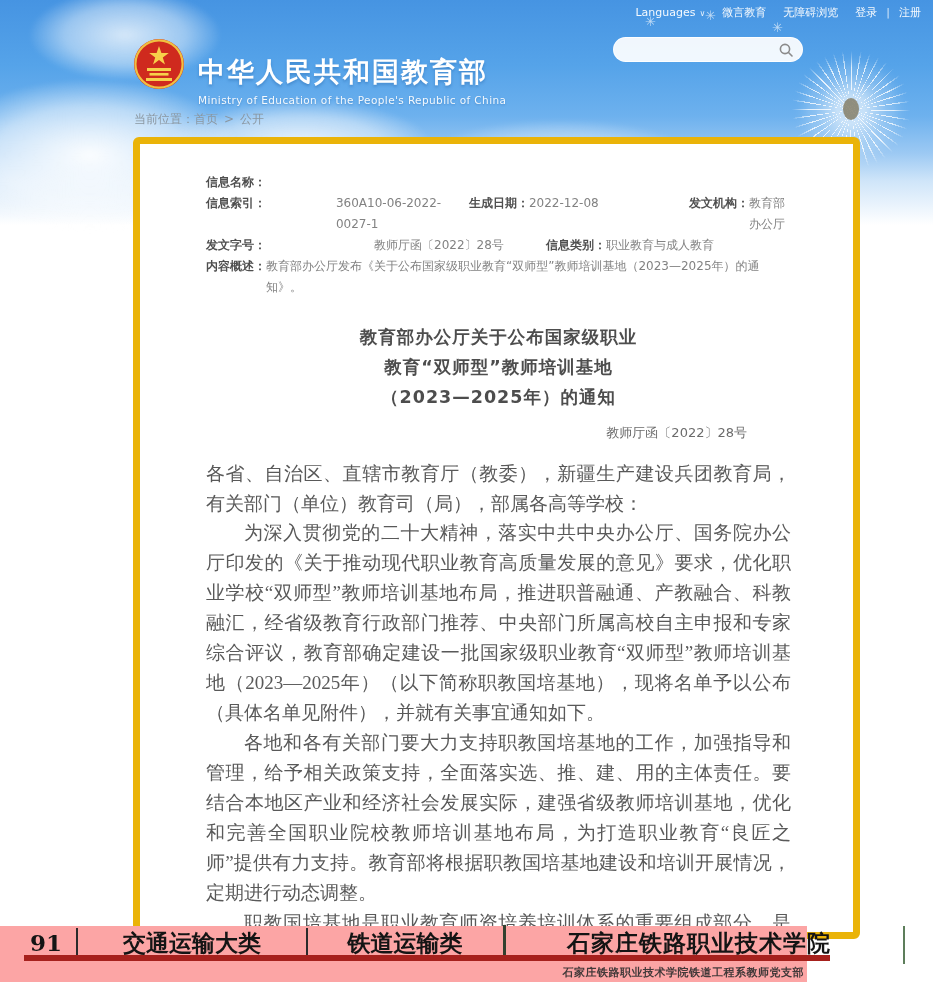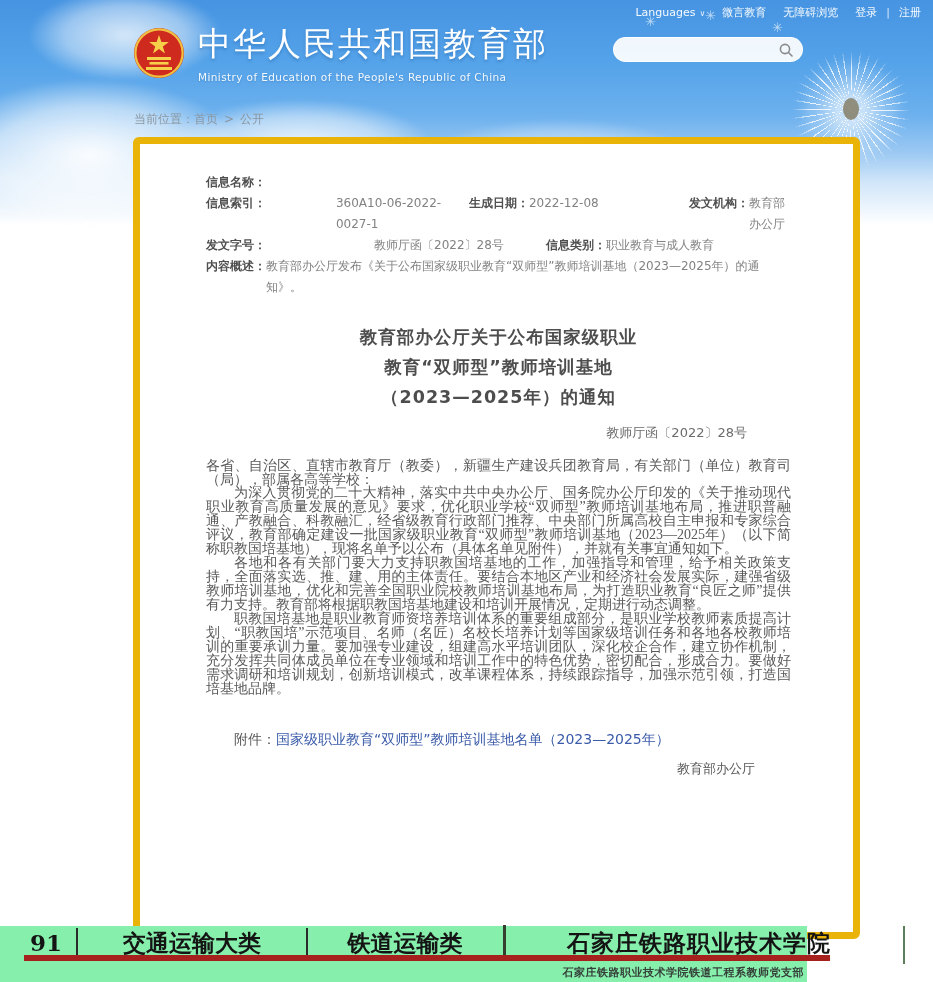--- a/index.html
+++ b/index.html
@@ -31,22 +31,22 @@
 
   
   .topbar { position: absolute; top: 5px; right: 12px; display: flex; align-items: center; gap: 17px;
     font-size: 11px; color: rgba(255,255,255,0.95); }
   .topbar .tlink { cursor: pointer; white-space: nowrap; }
   .topbar .caret { font-size: 8px; margin-left: 4px; opacity: .9; }
   .topbar .pipe { opacity: .8; margin: 0 -8px; }
 
   
   .brand { position: absolute; left: 133px; top: 22px; display: flex; align-items: center; gap: 13px; }
-  .site-cn { font-size: 33px; font-weight: normal; color: #fff; letter-spacing: 2px;
-    text-shadow: 0 2px 3px rgba(20,80,150,0.35); }
+  .site-cn { font-size: 27px; font-weight: bold; color: #fff; letter-spacing: 2px;
+    text-shadow: 0 2px 3px rgba(20,80,150,0.35); margin-top: 32px; }
   .site-en { font-size: 10.5px; color: rgba(255,255,255,0.93); margin-top: 4px; letter-spacing: 0.4px;
     text-shadow: 0 1px 2px rgba(20,80,150,0.3); }
 
   
   .searchbox { position: absolute; left: 613px; top: 37px; width: 190px; height: 25px;
     background: rgba(255,255,255,0.92); border: 1px solid rgba(255,255,255,0.9); border-radius: 13px;
     display: flex; align-items: center; justify-content: flex-end; padding-right: 8px; cursor: text; }
 
   
   .breadcrumb { position: absolute; left: 134px; top: 111px; font-size: 12px; color: #8a96a0; }
@@ -62,29 +62,29 @@
   .ml { font-weight: bold; color: #4f4f4f; white-space: nowrap; }
   .mv { color: #828282; }
   .mpair { display: flex; }
   .w1 { width: 168px; }
   .w2 { width: 172px; }
 
   .doc-title { margin-top: 24px; text-align: center; font-size: 17.5px; font-weight: bold;
     color: #4d4d4d; line-height: 30px; letter-spacing: 1px; }
   .doc-no { margin-top: 12px; text-align: right; padding-right: 44px; font-size: 13px; color: #6b6b6b; }
 
-  .bodytext { font-size: 14px; color: #595959; line-height: 14px; text-align: justify; }
+  .bodytext { font-size: 19px; color: #595959; line-height: 30px; text-align: justify; }
   .salutation { margin-top: 16px; }
   .para { margin-top: 0; text-indent: 2em; font-family: Liberation Serif, serif; }
   .attachment { margin-top: 36px; text-indent: 2em; }
   .att-link { color: #3a5ba9; text-decoration: none; cursor: pointer; }
   .signature { margin-top: 14px; text-align: right; padding-right: 36px; font-size: 13px; color: #595959; }
 
   
-  .bottom-strip { position: absolute; left: 0; top: 926px; width: 807px; height: 56px; background: #86efac; }
+  .bottom-strip { position: absolute; left: 0; top: 926px; width: 807px; height: 56px; background: #fca5a5; }
   .row-cells { position: absolute; left: 0; top: 1px; width: 933px; height: 32px;
     font-family: "DejaVu Serif", "Liberation Serif", serif; font-weight: bold; font-size: 23px; color: #141414; }
   .cell { position: absolute; top: 0; height: 32px; line-height: 32px; text-align: center; }
   .cell.num { left: 20px; width: 52px; }
   .cell.cat { left: 80px; width: 224px; }
   .cell.sub { left: 310px; width: 190px; }
   .cell.school { left: 508px; width: 382px; letter-spacing: 1px; }
   .vsep { position: absolute; top: 1px; width: 2px; height: 30px; background: #2b2b2b; }
   .vsep.s1 { left: 76px; }
   .vsep.s2 { left: 306px; }

